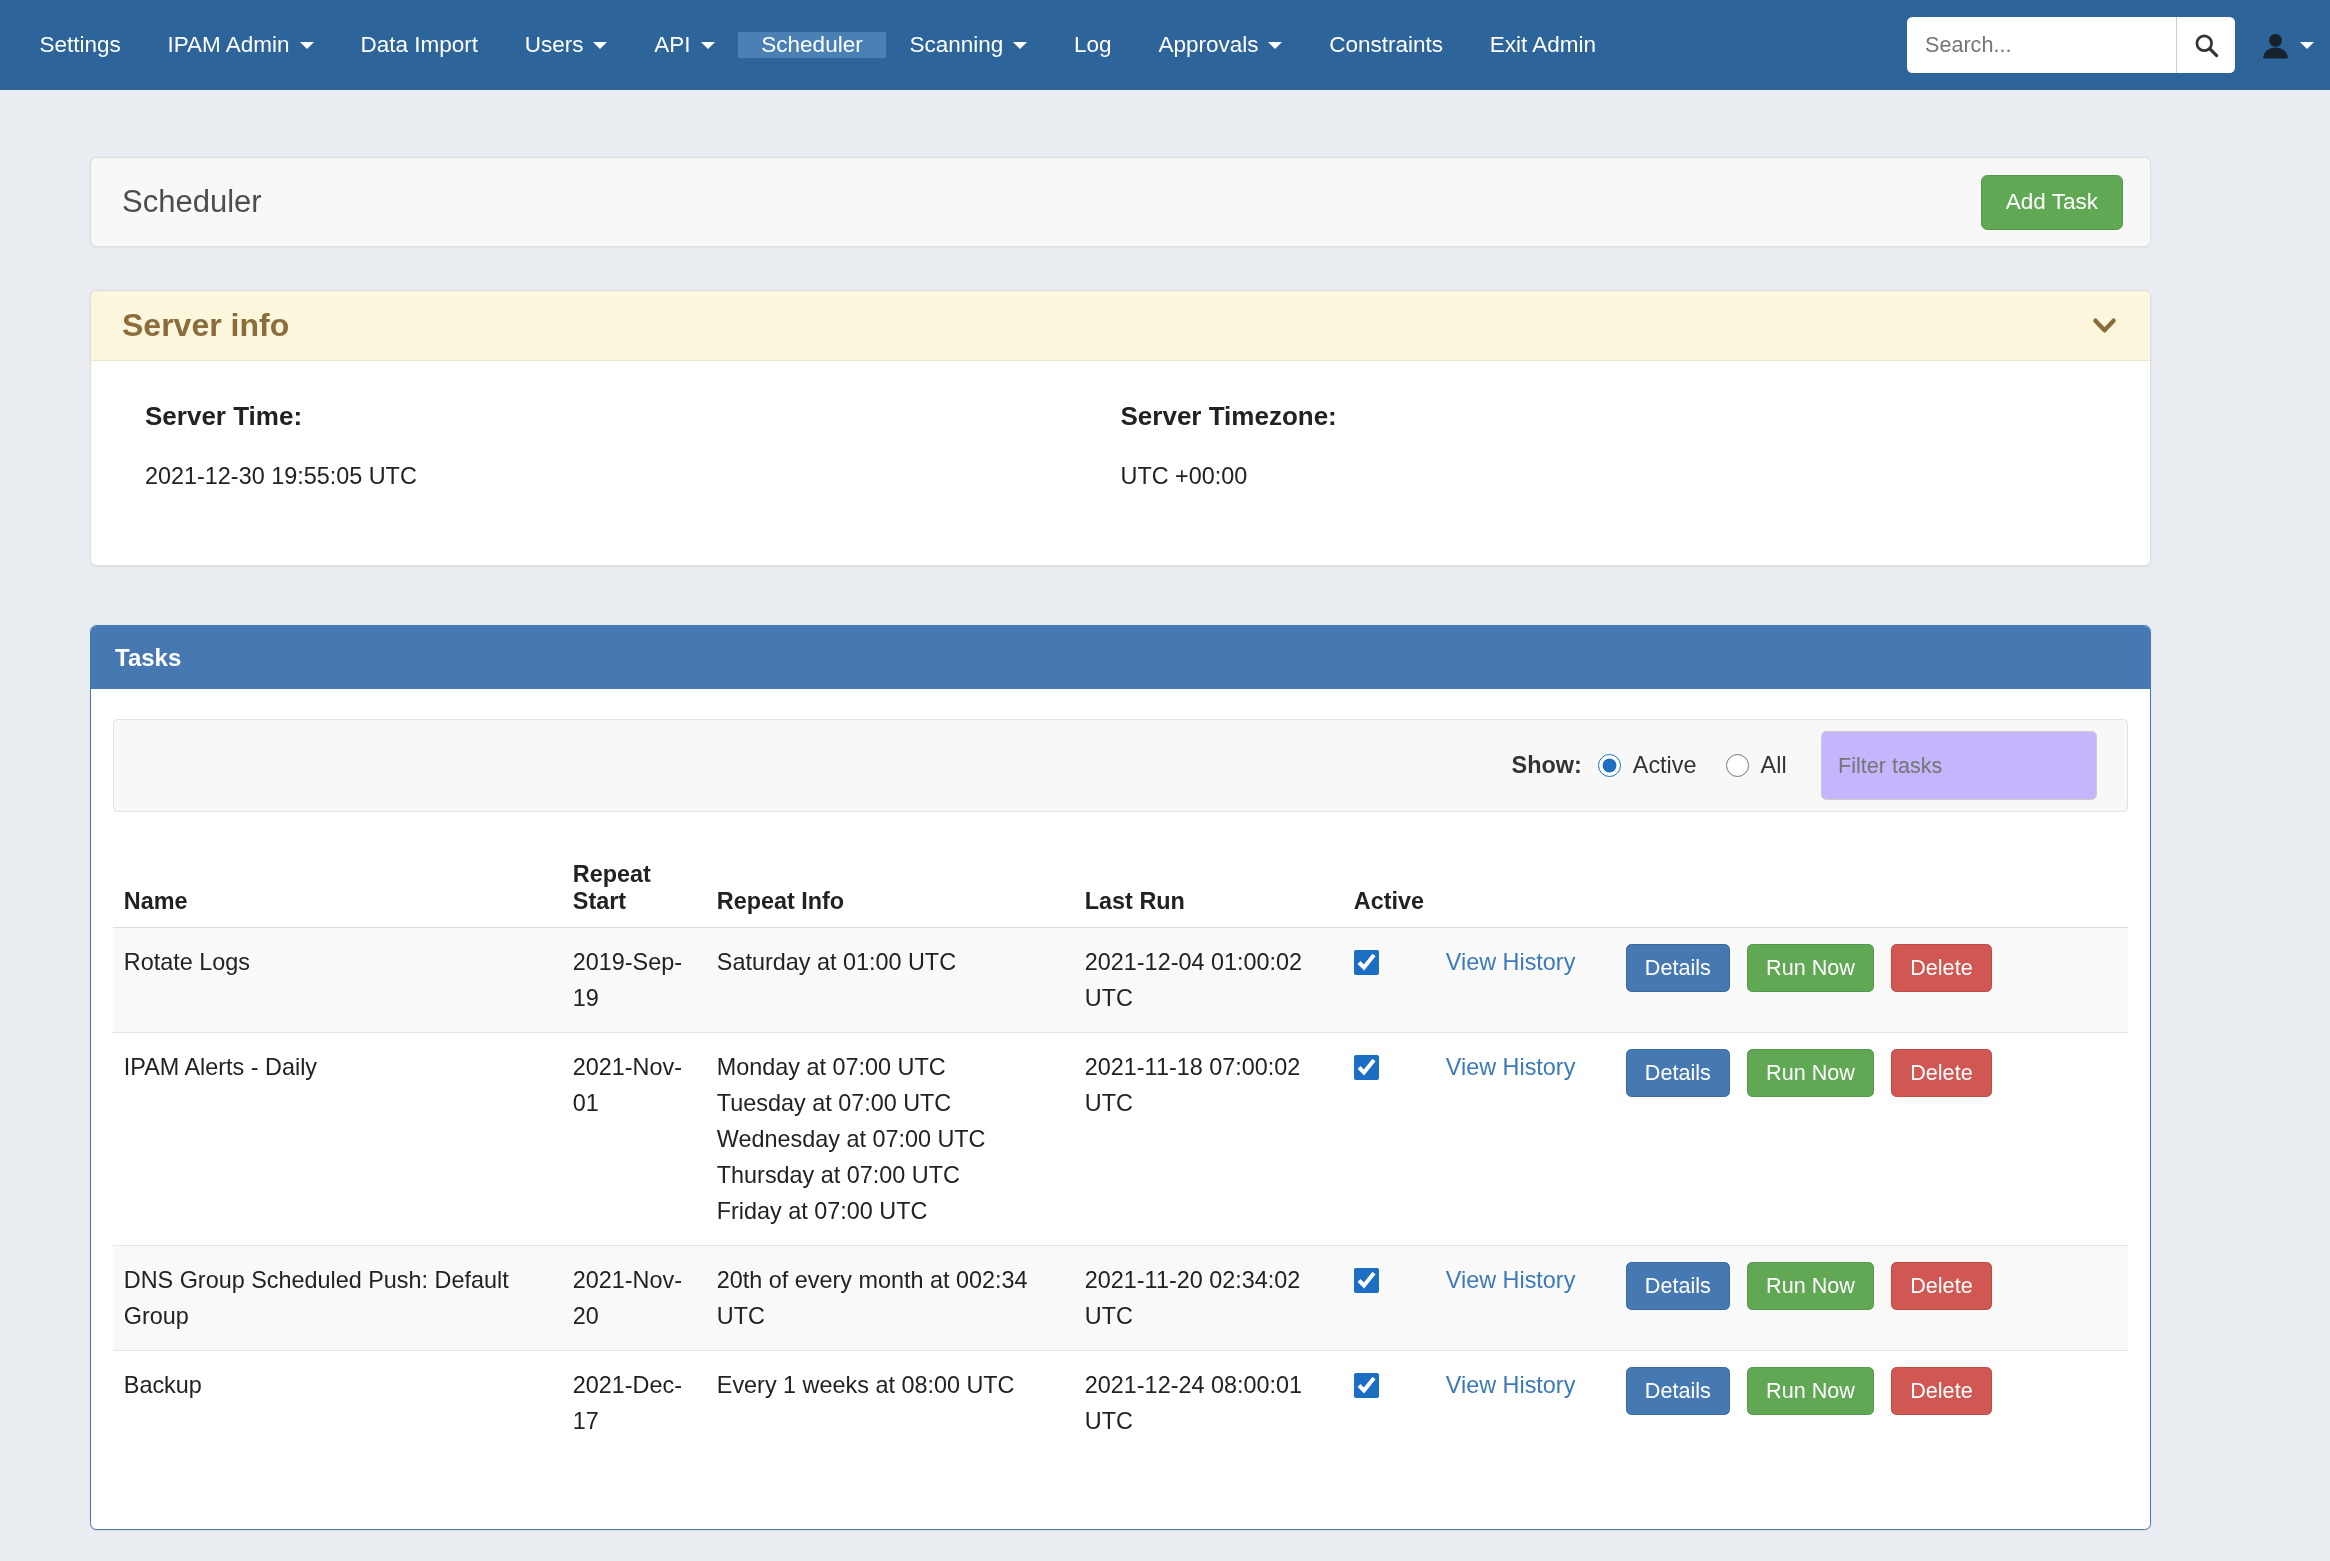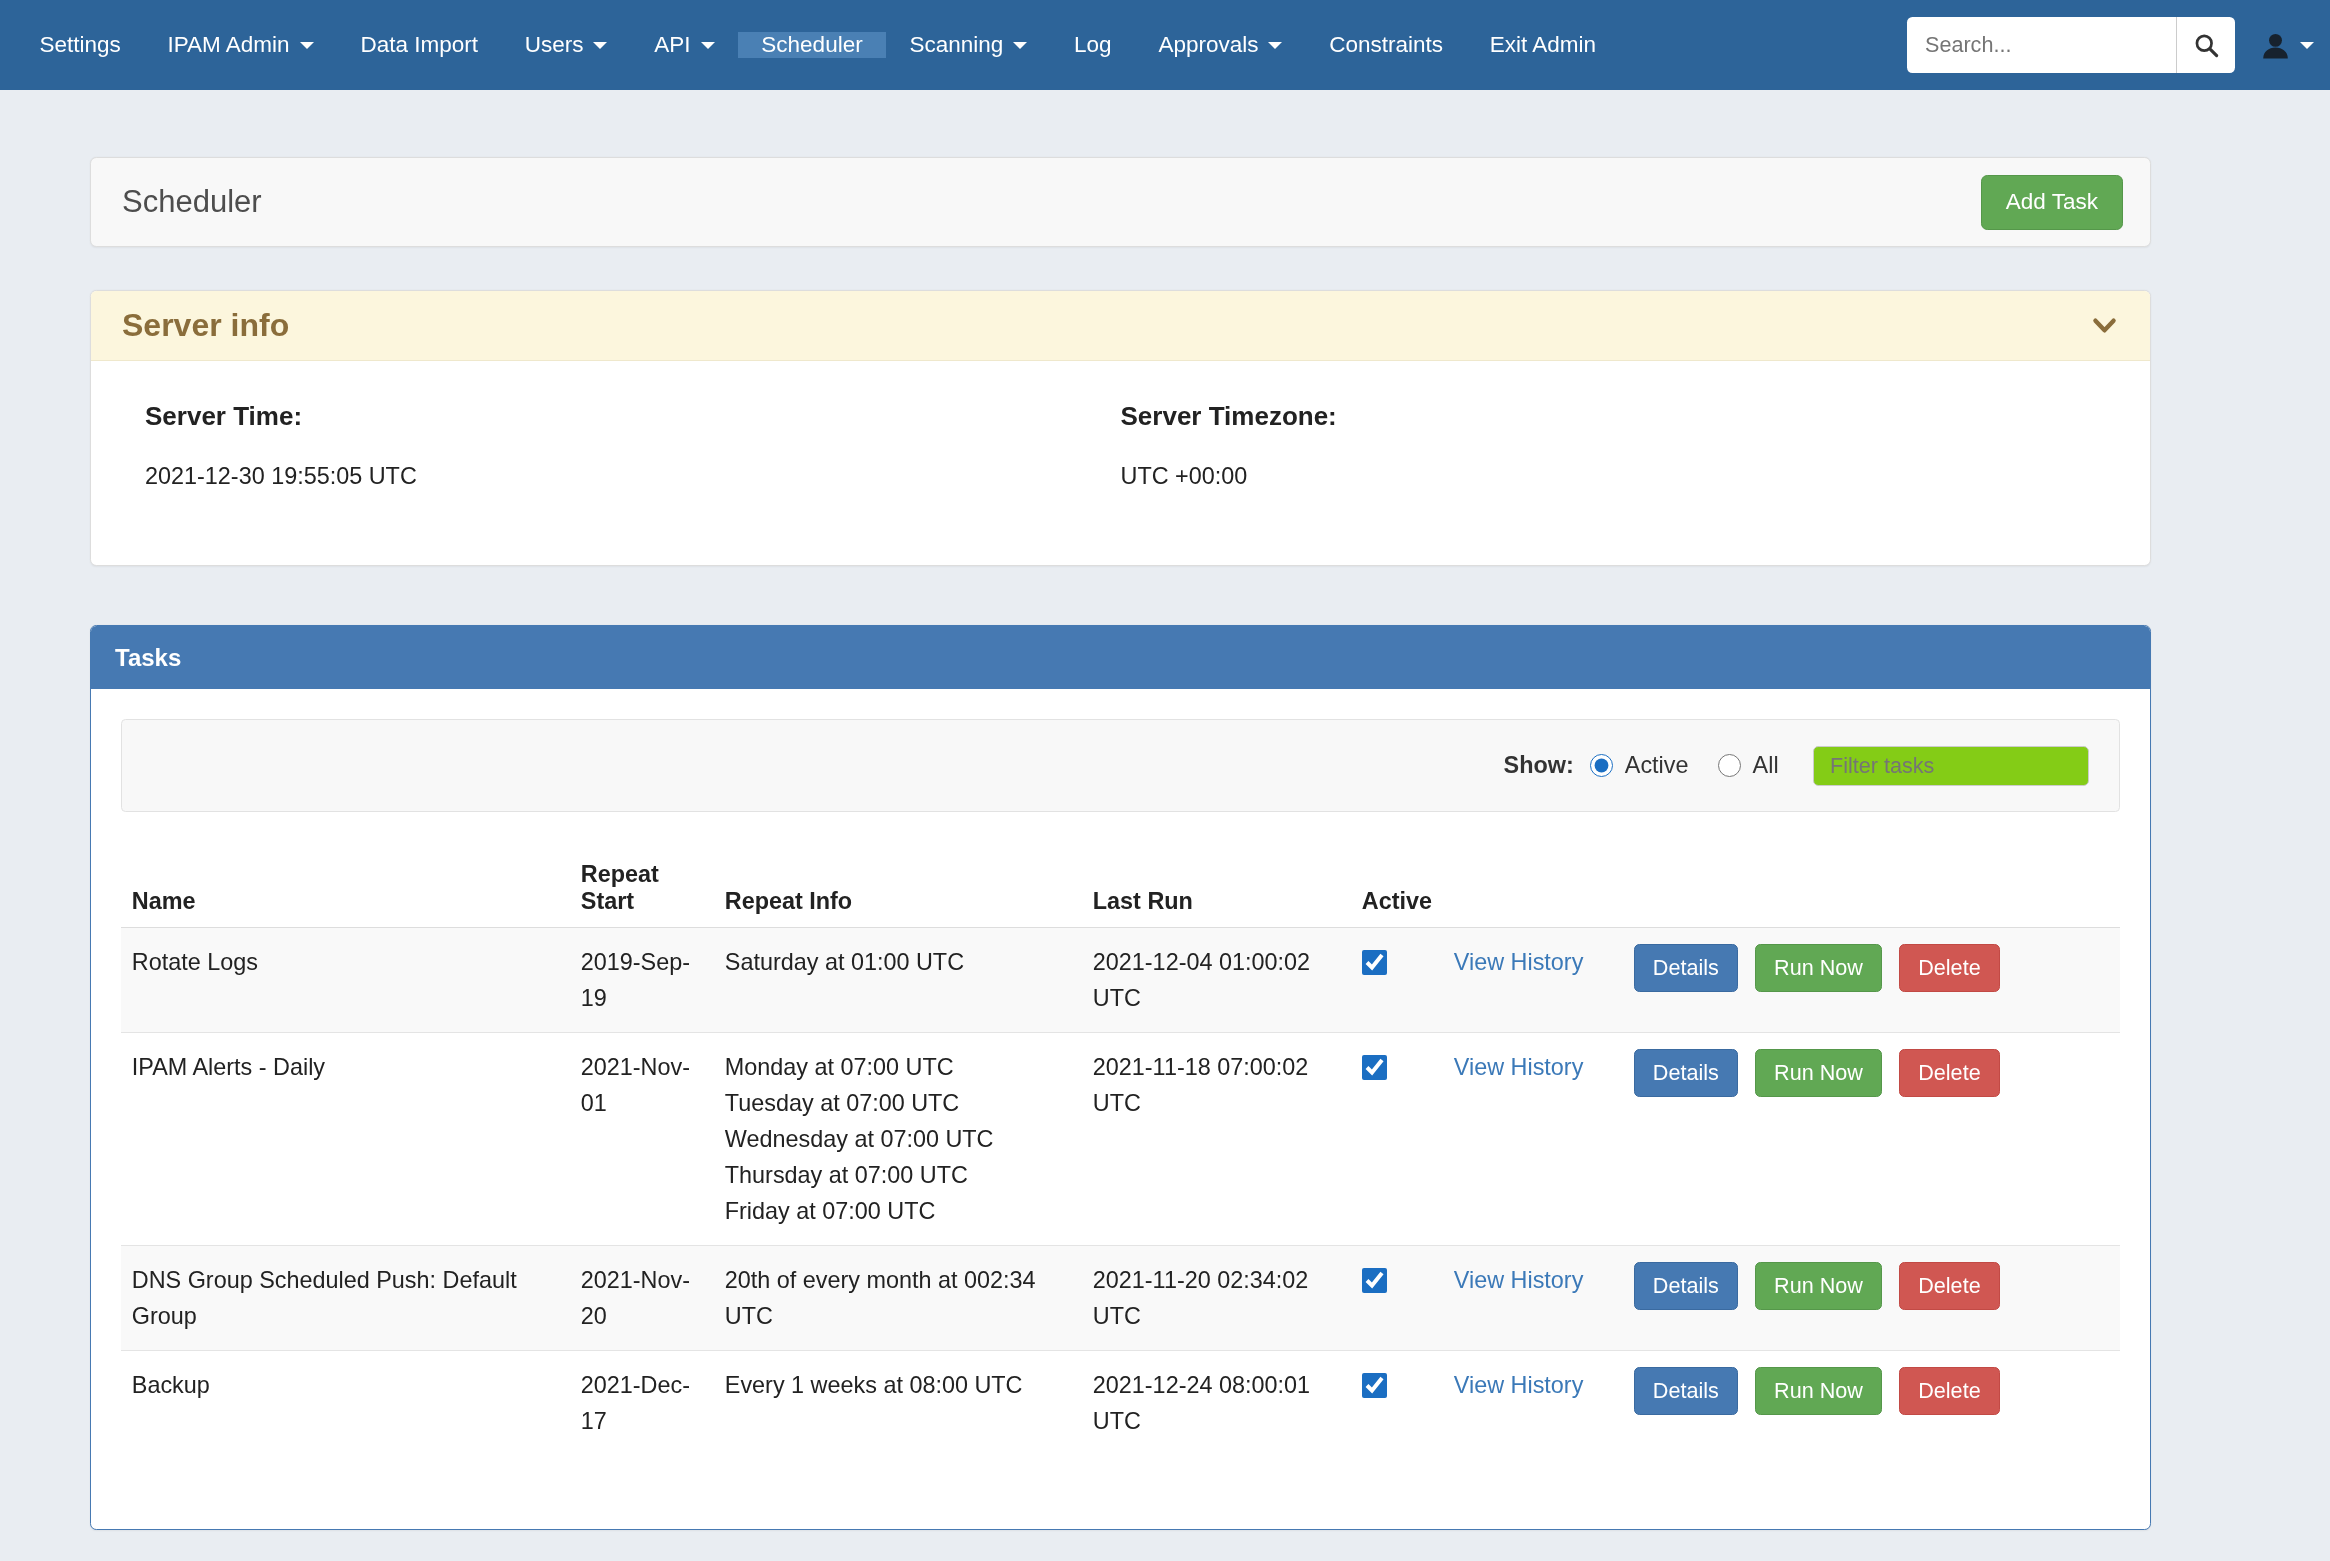--- a/index.html
+++ b/index.html
@@ -91,33 +91,33 @@
   .server-col { width: 50%; }
   .info-label { font-weight: bold; font-size: 26px; color: #222; }
   .info-value { font-size: 23.4px; margin-top: 31px; color: #222; }
 
   
   .tasks-panel { margin-top: 59px; border-color: var(--primary, #4679b2); }
   .panel-heading.primary {
     background: var(--primary, #4679b2); color: #fff;
     font-size: 24px; height: 63px; padding: 0 24px;
   }
-  .tasks-body { padding: 30px 30px 74px; }
+  .tasks-body { padding: 30px 22px 74px; }
 
   .tasks-toolbar {
     border: 0.9px solid #e2e2e2; background: #f8f8f8; border-radius: 4.5px;
     height: 93px; display: flex; align-items: center; justify-content: flex-end;
     padding: 0 30px; font-size: 23.4px;
   }
   .show-label { font-weight: bold; margin-right: 16px; }
   .radio-group { display: flex; align-items: center; gap: 11.7px; margin-right: 29px; cursor: pointer; }
   .radio-group input[type=radio] { width: 23.4px; height: 23.4px; accent-color: var(--accent, #1b6ec2); margin: 0; }
   .filter-input {
-    width: 276px; height: 40px; border: 0.9px solid #ccc; border-radius: 5.4px;
-    background: #84cc16; padding: 0 16px; font-size: 21.6px; margin-left: 5.4px;
+    width: 276px; height: 69px; border: 0.9px solid #ccc; border-radius: 5.4px;
+    background: #c4b5fd; padding: 0 16px; font-size: 21.6px; margin-left: 5.4px;
     font-family: inherit; color: #555; outline: none;
   }
 
   
   .tasks-table {
     width: 100%; margin-top: 36px; border-collapse: collapse;
     font-size: 23.4px; table-layout: fixed; color: #222;
   }
   .tasks-table th {
     text-align: left; vertical-align: bottom; font-weight: bold;

